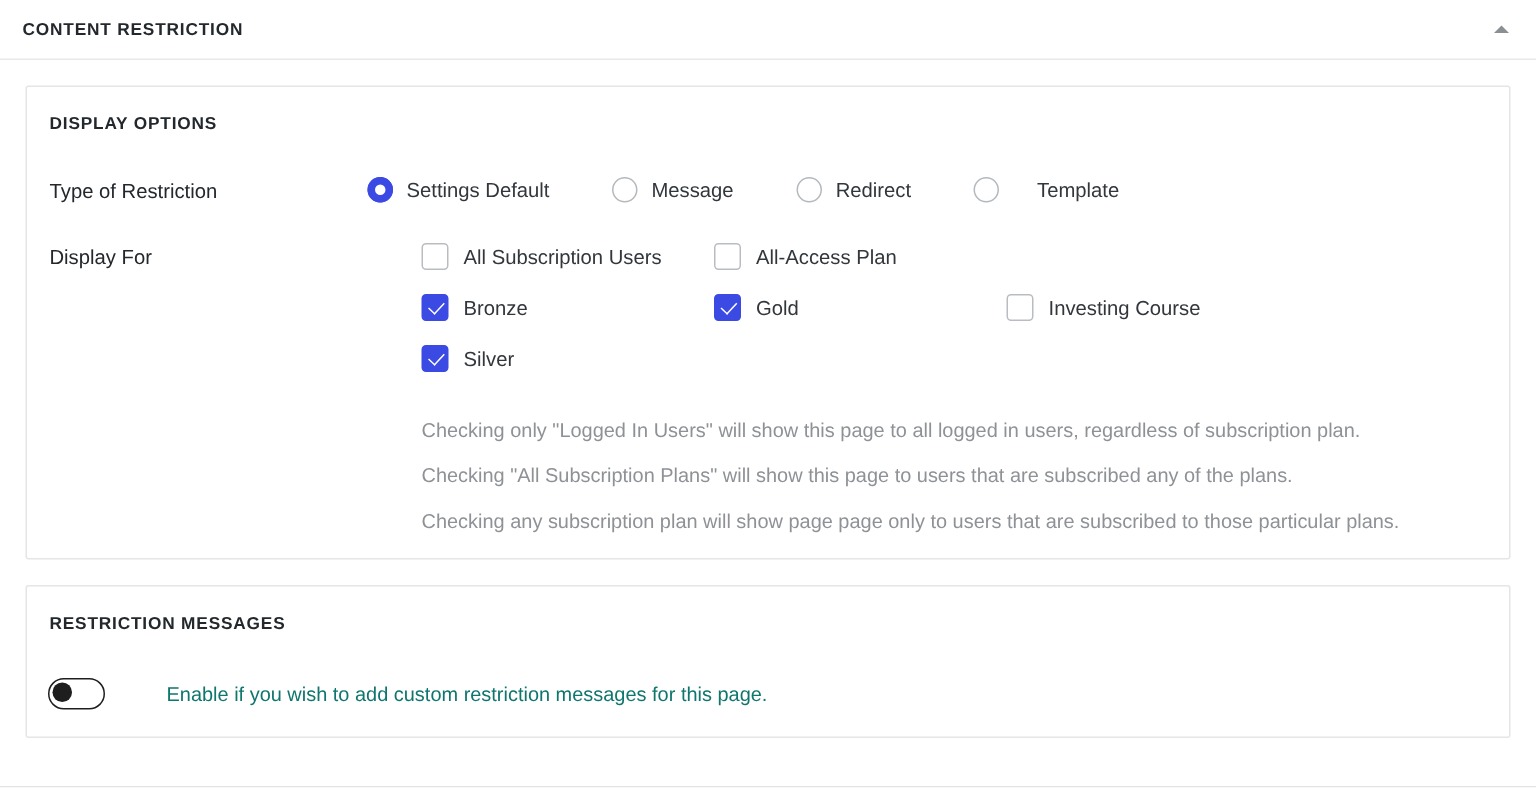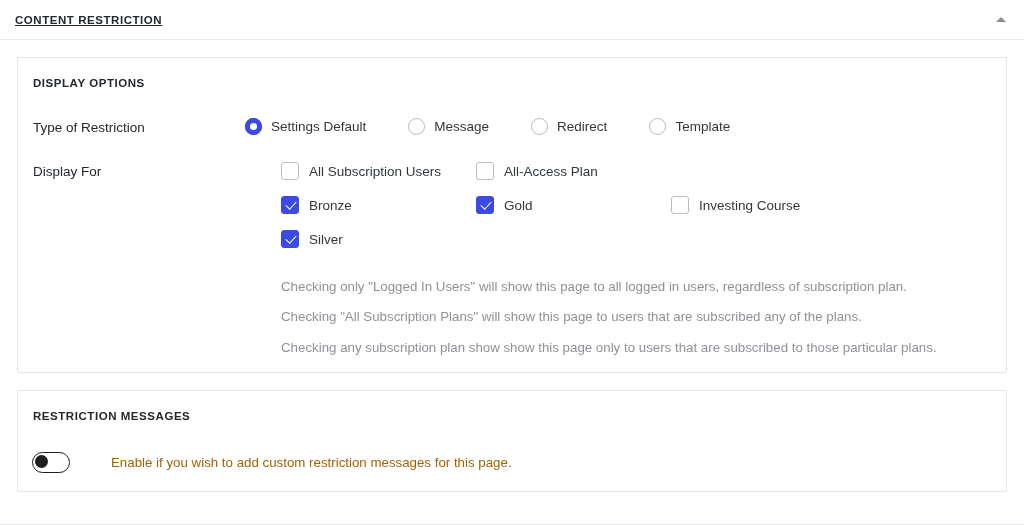--- a/index.html
+++ b/index.html
@@ -24,21 +24,20 @@
     padding: 0 16px 0 15px;
     border-bottom: 1px solid #e8e8ea;
     position: relative;
   }
   .panel-title {
     font-size: 11.5px;
     font-weight: 700;
     letter-spacing: 0.55px;
     color: #23282d;
     text-transform: uppercase;
-    text-decoration: underline;
   }
   .collapse-toggle {
     position: absolute;
     right: 9px; top: 0; bottom: 1px;
     width: 28px;
     display: flex; align-items: center; justify-content: center;
     cursor: pointer;
   }
   .caret-up {
     width: 0; height: 0;
@@ -78,21 +77,21 @@
   }
   .field-control { flex: 1 1 auto; }
   
   .radio-group { display: flex; align-items: center; text-align: center; }
   .radio-opt {
     display: flex;
     align-items: center;
     cursor: pointer;
     margin-right: 42px;
   }
-  .radio-opt:last-child { margin-right: 0; }
+  .radio-opt:last-child { margin-right: 0; gap: 16px; }
   .radio-opt .radio-box {
     width: 17px; height: 17px;
     border-radius: 50%;
     border: 1.6px solid #b4b9be;
     background: #fff;
     flex: 0 0 17px;
     position: relative;
   }
   .radio-opt.checked .radio-box {
     border: 5px solid #3c4ae4;
@@ -179,21 +178,21 @@
   .toggle .knob {
     position: absolute;
     left: 2.2px; top: 2.2px;
     width: 13px; height: 13px;
     border-radius: 50%;
     background: #1e1e1e;
   }
   .toggle-help {
     margin-left: 41px;
     font-size: 13.3px;
-    color: #a16207;
+    color: #0f766e;
     text-align: right;
   }
 </style>
 </head>
 <body>
 
 <div class="panel">
 
   <div class="panel-header">
     <div class="panel-title">CONTENT RESTRICTION</div>
@@ -283,21 +282,21 @@
                   <span class="cb-box"></span>
                   <span class="cb-label"></span>
                 </div>
               </div>
 
             </div>
 
             <div class="help-block">
               <div class="help-line">Checking only "Logged In Users" will show this page to all logged in users, regardless of subscription plan.</div>
               <div class="help-line">Checking "All Subscription Plans" will show this page to users that are subscribed any of the plans.</div>
-              <div class="help-line">Checking any subscription plan show show this page only to users that are subscribed to those particular plans.</div>
+              <div class="help-line">Checking any subscription plan will show page page only to users that are subscribed to those particular plans.</div>
             </div>
 
           </div>
         </div>
 
       </div>
     </div>
 
     <div class="card">
       <div class="card-inner">

